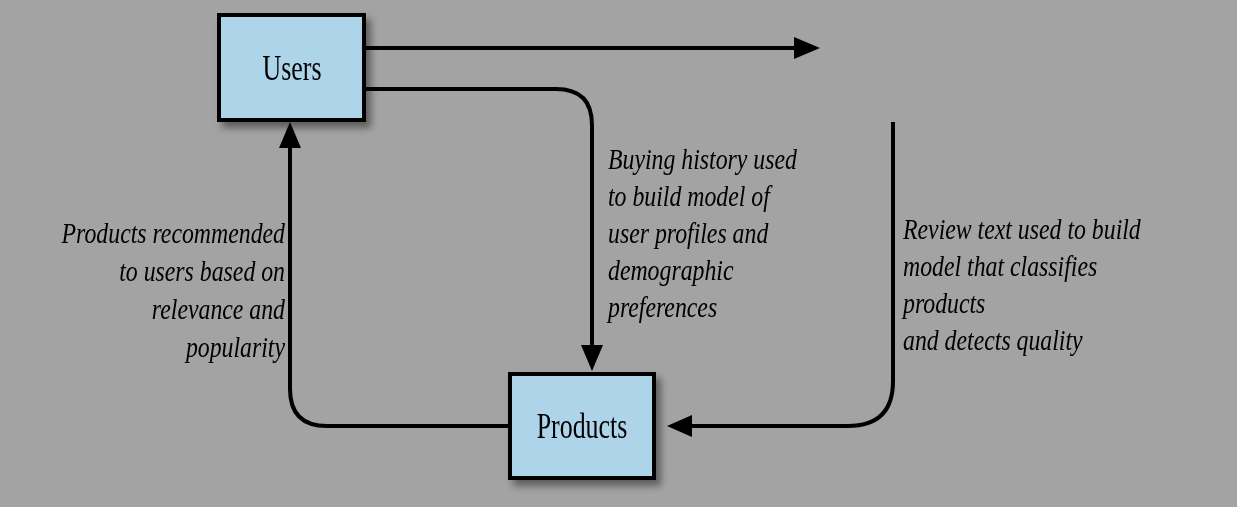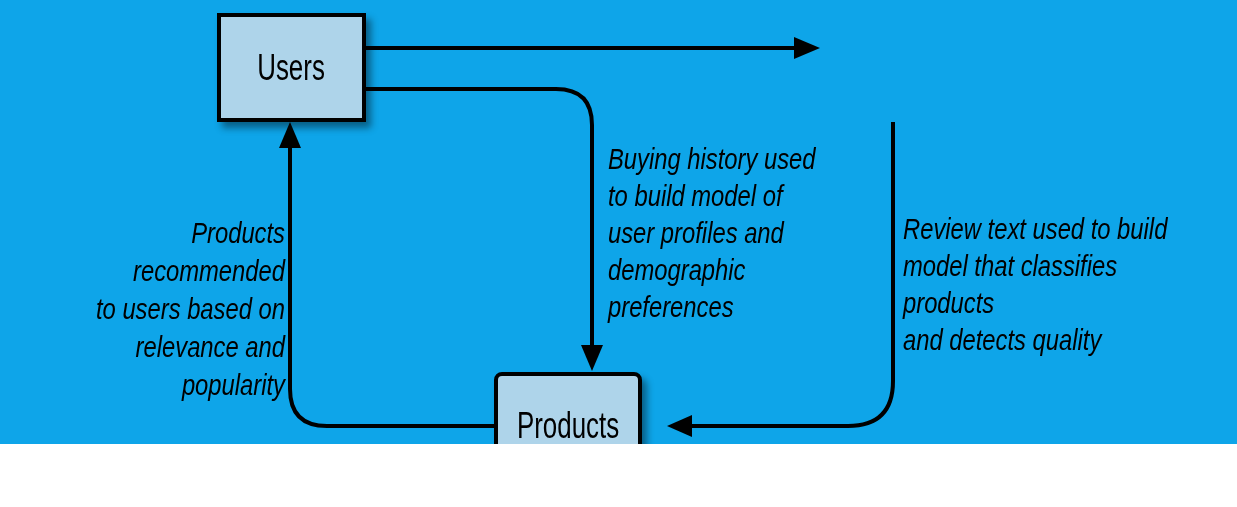--- a/index.html
+++ b/index.html
@@ -1,41 +1,41 @@
 <!DOCTYPE html>
 <html><head>
 <meta charset="utf-8">
 <style>
   html, body { margin: 0; padding: 0; background: #ffffff; }
   .canvas {
     position: relative;
     width: 1237px;
-    height: 444px;
-    background: #0ea5e9;
-    font-family: Liberation Sans, sans-serif;
+    height: 507px;
+    background: #a3a3a3;
+    font-family: Liberation Serif, serif;
     overflow: hidden;
   }
   .arrows {
     position: absolute;
     left: 0; top: 0;
     width: 1237px; height: 507px;
   }
   .node {
     position: absolute;
     box-sizing: border-box;
     border: 4px solid #000000;
     background: #aed4ea;
     box-shadow: 5px 6px 7px rgba(0,0,0,0.42);
     display: flex;
     align-items: center;
     justify-content: center;
   }
   .node-users    { left: 217px; top: 13px;  width: 149px; height: 109px; }
   .node-reviews  { left: 821px; top: 13px;  width: 147px; height: 109px; }
-  .node-products { left: 494px; top: 372px; width: 148px; height: 108px; border-radius: 8px; }
+  .node-products { left: 508px; top: 372px; width: 148px; height: 108px; }
   .box-label {
     font-size: 36px;
     color: #000000;
     white-space: nowrap;
     transform: scaleX(0.72);
   }
   .note {
     position: absolute;
     font-style: italic;
     font-size: 29px;

